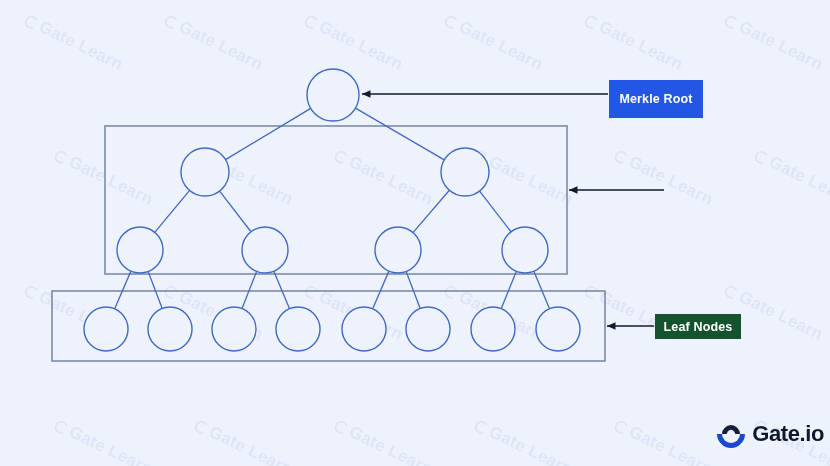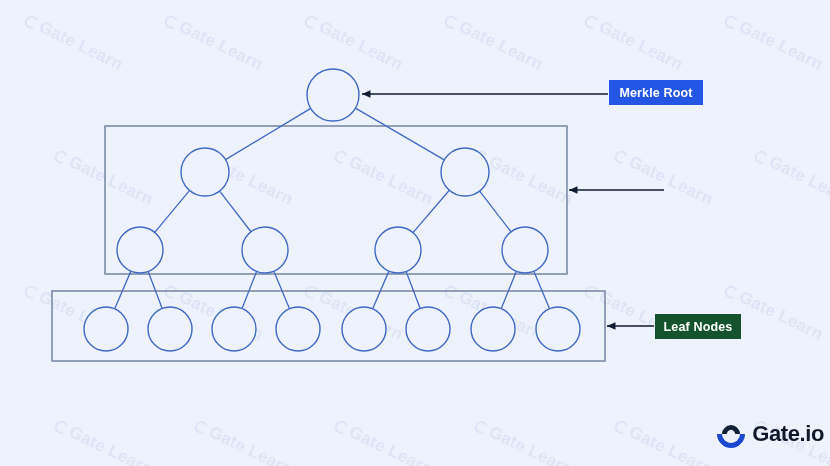--- a/index.html
+++ b/index.html
@@ -278,21 +278,21 @@
         </g>
       <g id="arrows">
           <line x1="608" y1="94" x2="362" y2="94" stroke="#101a33" stroke-width="1.7" marker-end="url(#arrowhead)"></line>
           <line x1="664" y1="190" x2="569" y2="190" stroke="#101a33" stroke-width="1.7" marker-end="url(#arrowhead)"></line>
           <line x1="654" y1="326" x2="607" y2="326" stroke="#101a33" stroke-width="1.7" marker-end="url(#arrowhead)"></line>
         </g>
     </svg>
   </div>
 
   <div id="label-layer">
-    <div class="label-box" id="lbl-root" style="left: 609px; top: 80px; width: 94px; height: 25px; background: rgb(36, 86, 230); color: rgb(255, 255, 255);">Merkle Root</div>
+    <div class="label-box" id="lbl-root" style="left: 609px; top: 80px; width: 94px; height: 38px; background: rgb(36, 86, 230); color: rgb(255, 255, 255);">Merkle Root</div>
     <div class="label-box" id="lbl-leaf" style="left: 655px; top: 314px; width: 86px; height: 25px; background: #14532d; color: rgb(255, 255, 255);">Leaf Nodes</div>
   </div>
 
   <div id="logo-layer">
     <div class="logo-wrap">
       <span class="logo-mark">
         <span class="ring"></span>
         <span class="dot"></span>
       </span>
       <span class="logo-text">Gate.io</span>

